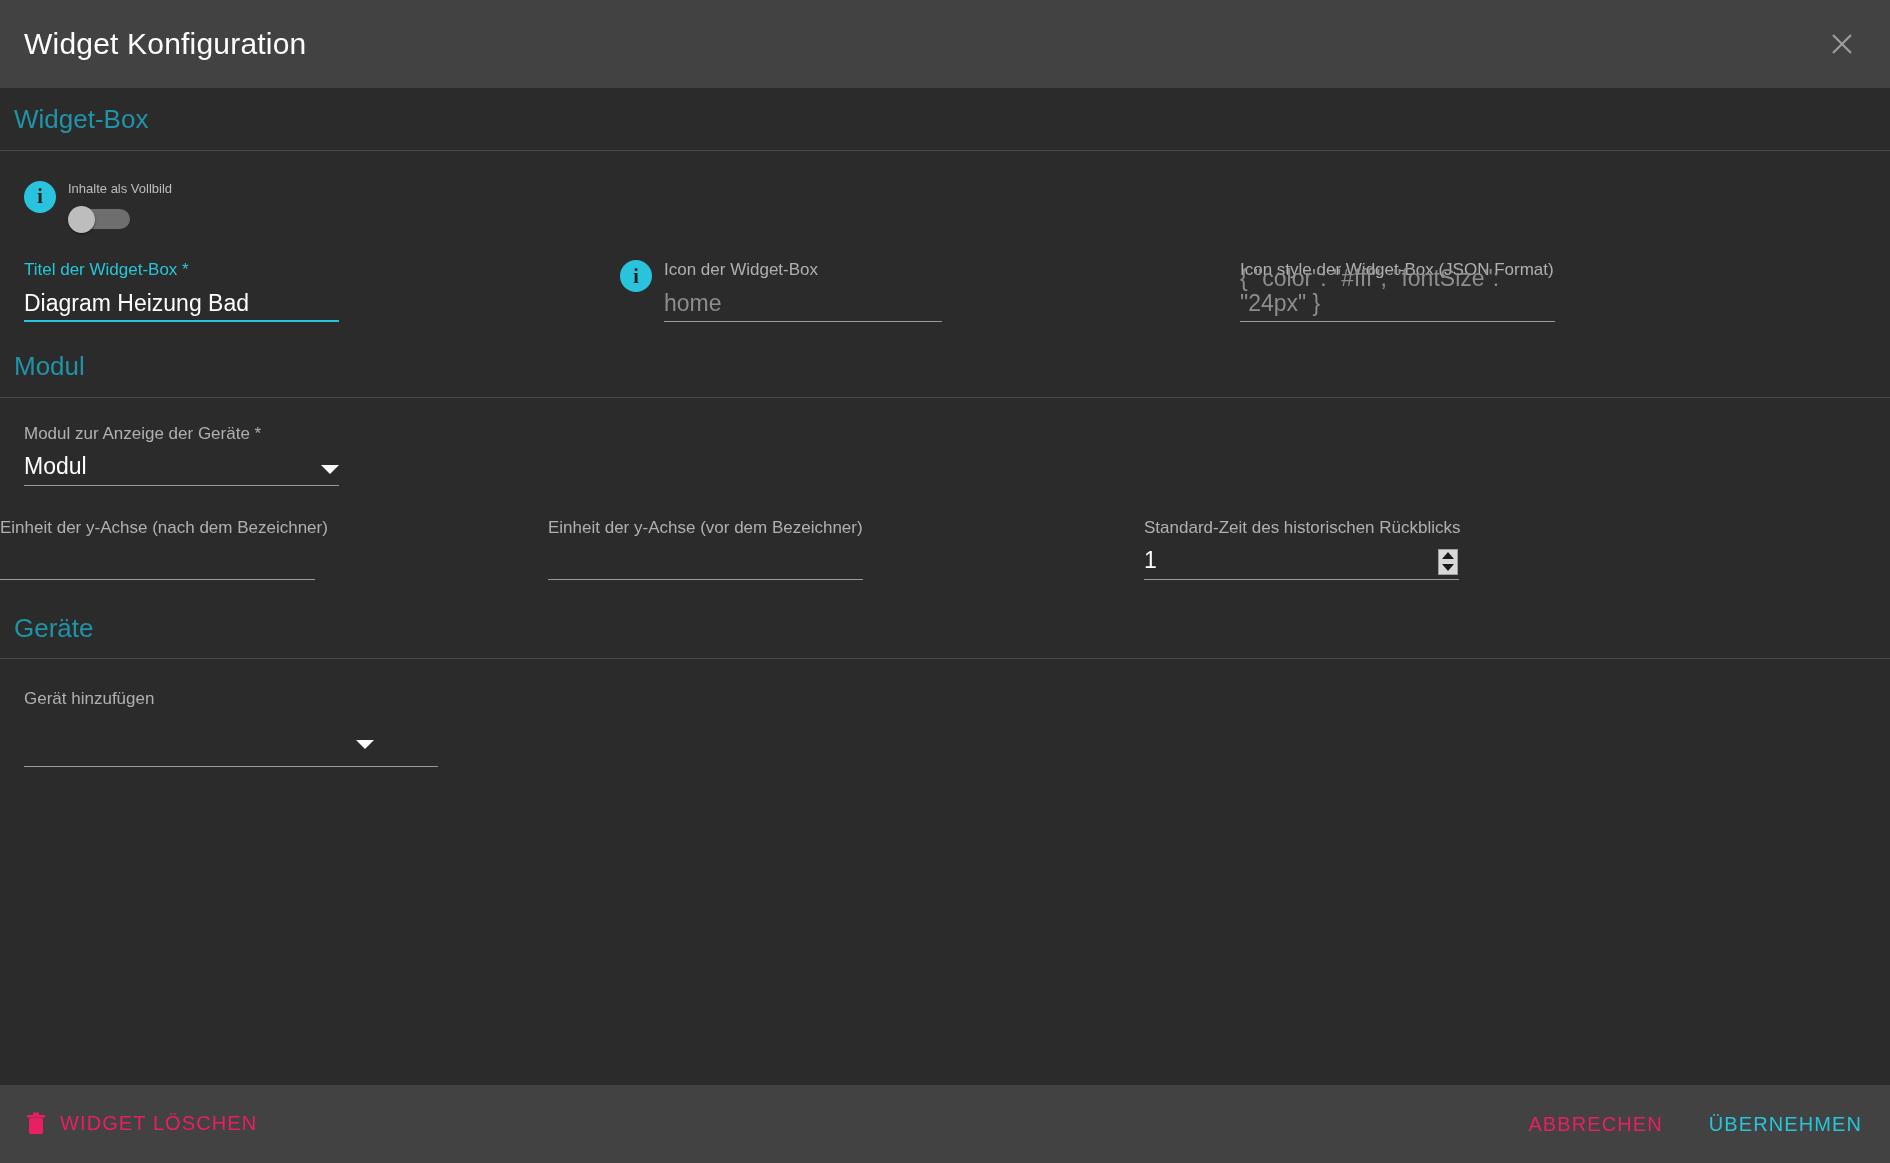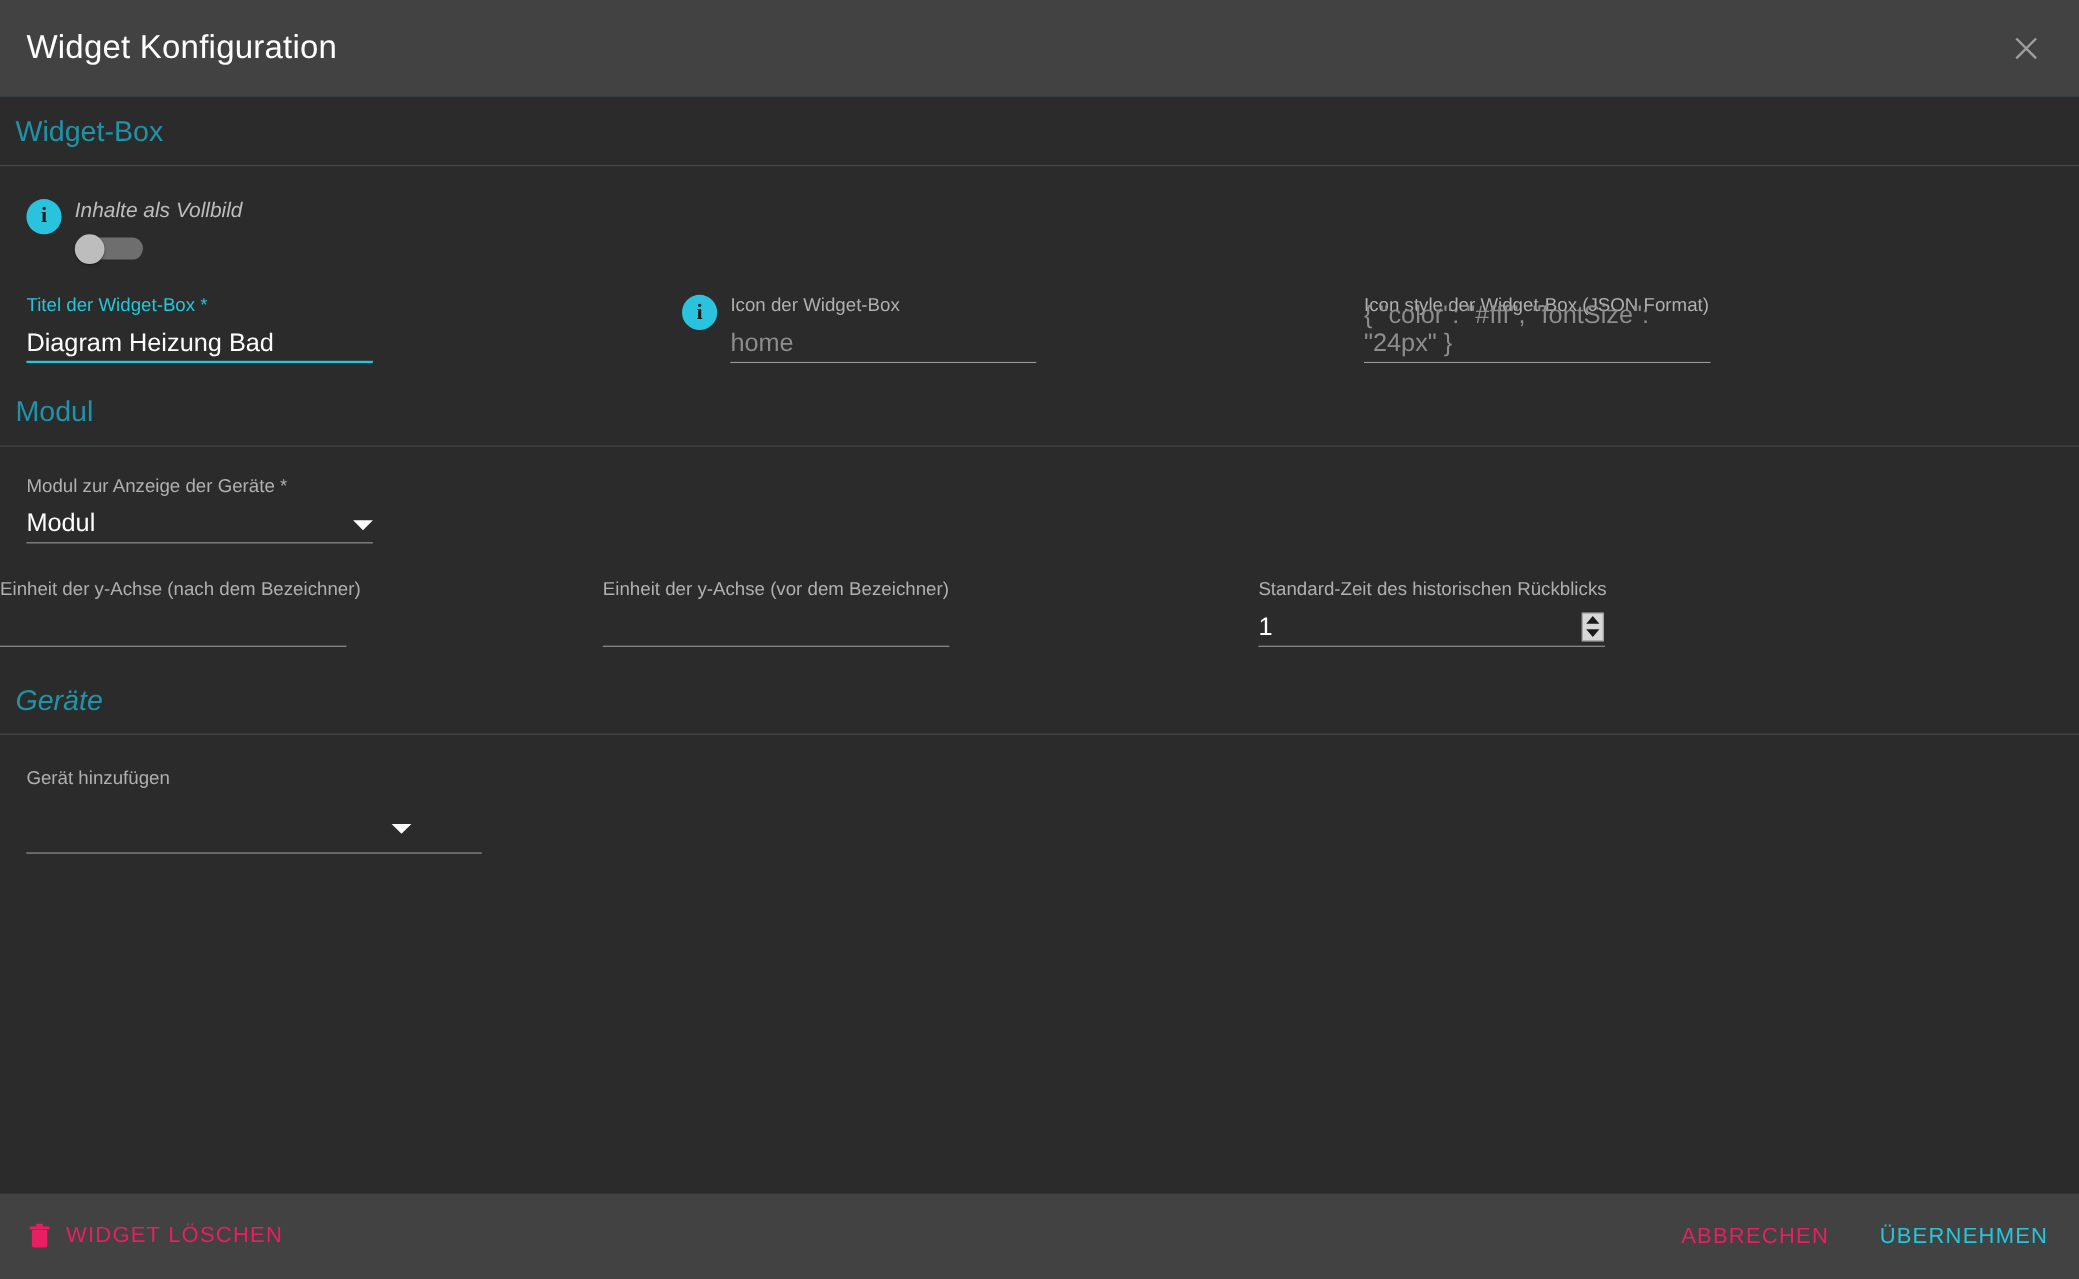--- a/index.html
+++ b/index.html
@@ -10,21 +10,21 @@
     height: 1163px;
     background: #2e2e2e;
     font-family: "Liberation Sans", sans-serif;
     overflow: hidden;
   }
 
   .dialog {
     position: relative;
     width: 1890px;
     height: 1163px;
-    background: #0c4a6e;
+    background: #f0abfc;
     display: flex;
     flex-direction: column;
   }
 
   
   .dialog-header {
     height: 88px;
     min-height: 88px;
     background: #424242;
     display: flex;
@@ -104,24 +104,23 @@
     color: #1b1b1b;
     font-size: 20px;
     font-weight: 700;
     font-family: "Liberation Serif", serif;
     flex: 0 0 auto;
     margin-top: 6px;
   }
   .toggle-texts { margin-left: 12px; }
   .toggle-label {
     color: #bdbdbd;
-    font-size: 19px;
+    font-size: 13px;
     line-height: 1.2;
     padding-top: 6px;
-    font-style: italic;
   }
   .switch {
     margin-top: 10px;
     width: 63px;
     height: 24px;
     position: relative;
     display: inline-block;
     cursor: pointer;
   }
   .switch .track {
@@ -375,21 +374,21 @@
                 <div class="down"></div>
               </div>
               <div class="underline w-315u"></div>
             </div>
           </div>
         </div>
       </div>
 
     </div>
 
-    <div class="section-header geraete" style="padding-top:34px;font-style:italic;">Geräte</div>
+    <div class="section-header geraete" style="padding-top:34px;">Geräte</div>
     <div class="section-divider"></div>
 
     <div class="section-body">
       <div class="row">
         <div class="col c1">
           <div class="field" style="padding-top:30px;">
             <div class="field-label">Gerät hinzufügen</div>
             <div class="field-control w-414" style="height:58px;">
               <div class="field-value empty">&nbsp;</div>
               <div class="caret" style="right:64px; bottom:18px;"></div>

